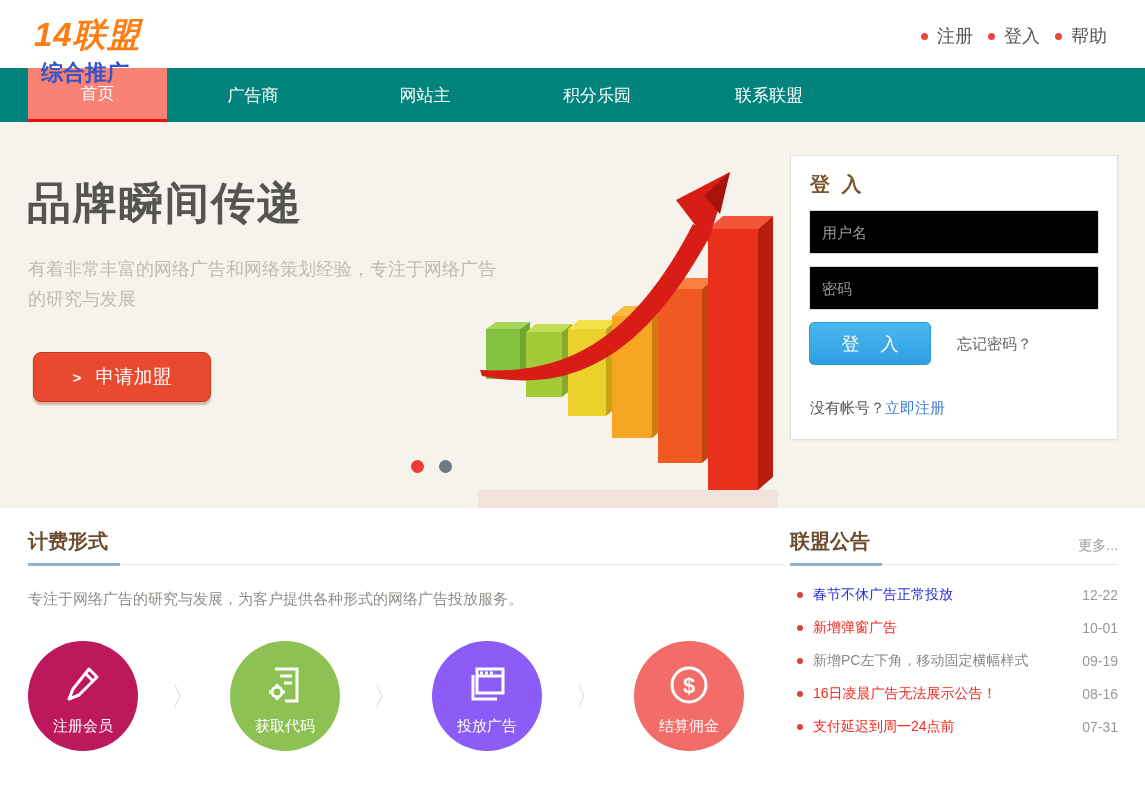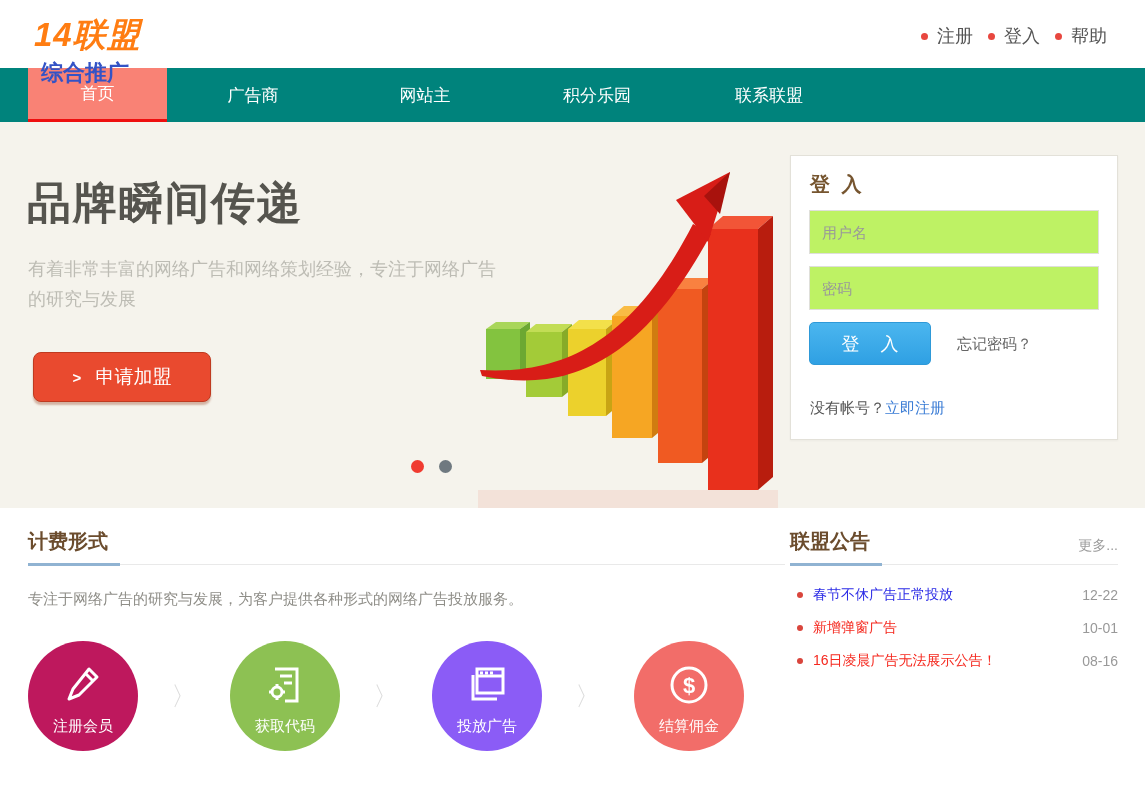--- a/index.html
+++ b/index.html
@@ -37,21 +37,21 @@
   .carousel-dots { position:absolute; left:411px; top:338px; display:flex; gap:15px; }
   .c-dot { width:13px; height:13px; border-radius:50%; cursor:pointer; }
   .c-dot.active { background:#f03b30; }
   .c-dot.inactive { background:#6f7980; }
 
   
   .login-panel { position:absolute; right:27px; top:33px; width:328px; height:285px;
     background:#fff; border:1px solid #e3e1d9; box-shadow:0 1px 2px rgba(0,0,0,.04); }
   .login-title { position:absolute; left:19px; top:15px; font-size:20px; font-weight:bold;
     color:#76552f; letter-spacing:3px; }
-  .login-input { position:absolute; left:18px; width:290px; height:44px; background:#bef264;
+  .login-input { position:absolute; left:18px; width:290px; height:44px; background:#000000;
     border:1px solid #dfdfda; padding-left:12px; font-size:15px; color:#777;
     font-family:"Liberation Sans","DejaVu Sans",sans-serif; outline:none; }
   .login-input::placeholder { color:#999; opacity:1; }
   .input-user { top:54px; }
   .input-pass { top:110px; }
   .login-btn { position:absolute; left:18px; top:166px; width:122px; height:43px;
     background:linear-gradient(#4bb6ef,#2fa0e3); border:1px solid #2e99d8; border-radius:5px;
     color:#fff; font-size:18px; letter-spacing:8px; text-indent:8px; cursor:pointer; }
   .forgot-link { position:absolute; left:166px; top:179px; font-size:15px; color:#666; cursor:pointer; }
   .register-row { position:absolute; left:19px; top:243px; font-size:15px; color:#555; }
@@ -261,18 +261,28 @@
         <span class="news-text blue">春节不休广告正常投放</span>
         <span class="news-date">12-22</span>
       </div>
       <div class="news-row">
         <span class="news-bullet"></span>
         <span class="news-text red">新增弹窗广告</span>
         <span class="news-date">10-01</span>
       </div>
       <div class="news-row">
         <span class="news-bullet"></span>
+        <span class="news-text gray">新增PC左下角，移动固定横幅样式</span>
+        <span class="news-date">09-19</span>
+      </div>
+      <div class="news-row">
+        <span class="news-bullet"></span>
         <span class="news-text red">16日凌晨广告无法展示公告！</span>
         <span class="news-date">08-16</span>
       </div>
+      <div class="news-row">
+        <span class="news-bullet"></span>
+        <span class="news-text red">支付延迟到周一24点前</span>
+        <span class="news-date">07-31</span>
+      </div>
     </div>
   </div>
 </div>
 
 </body></html>

